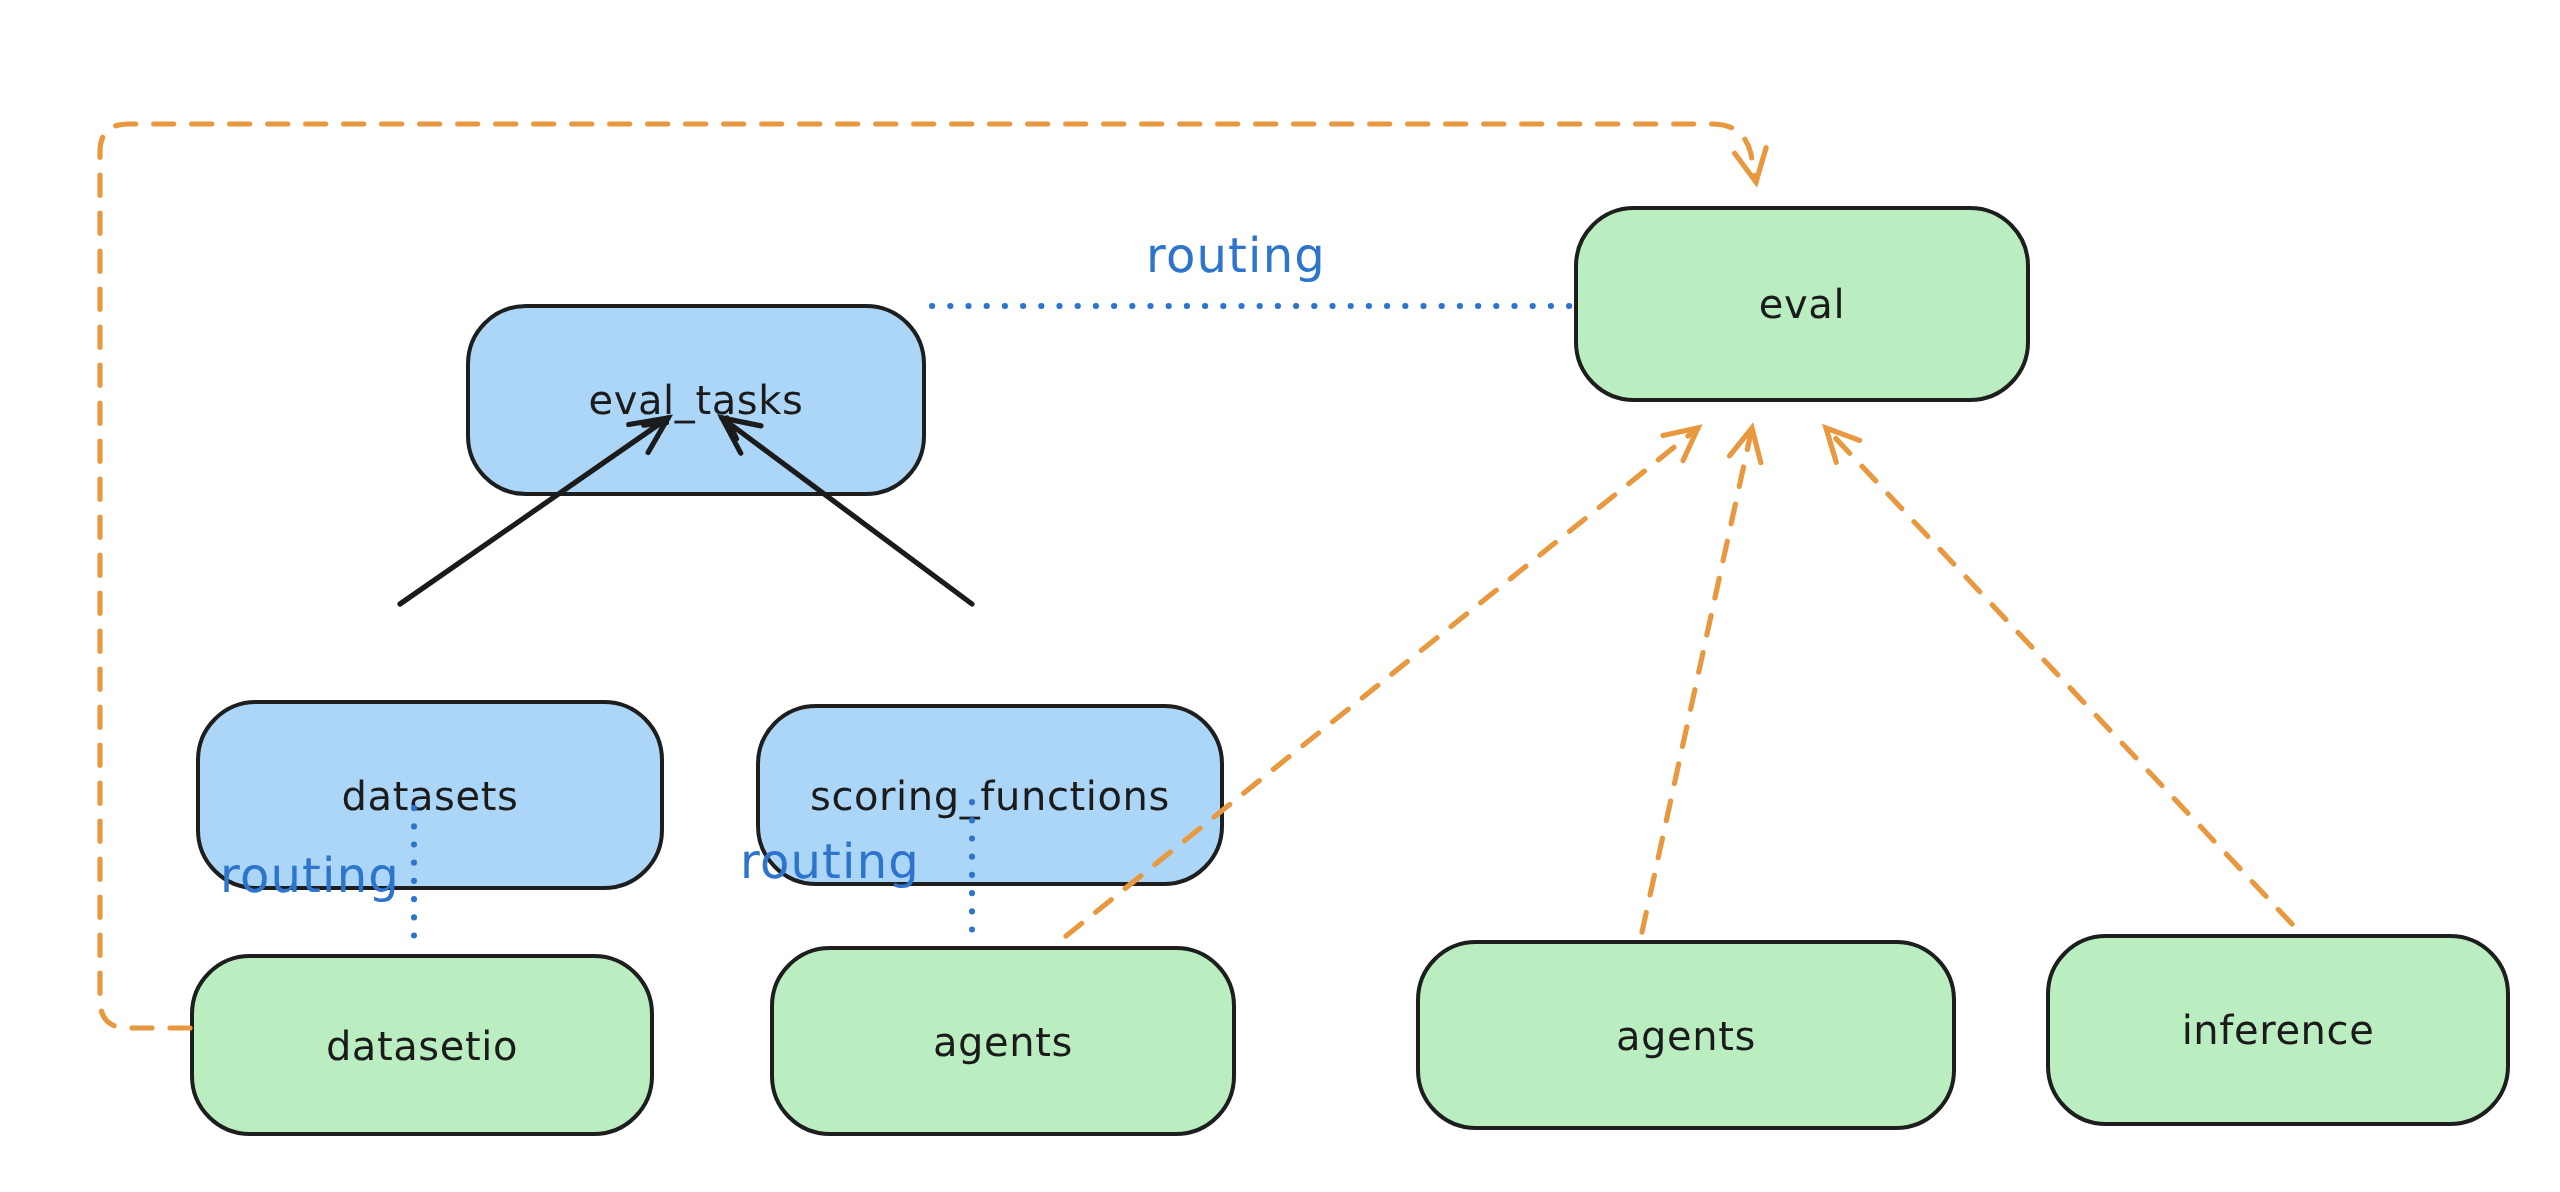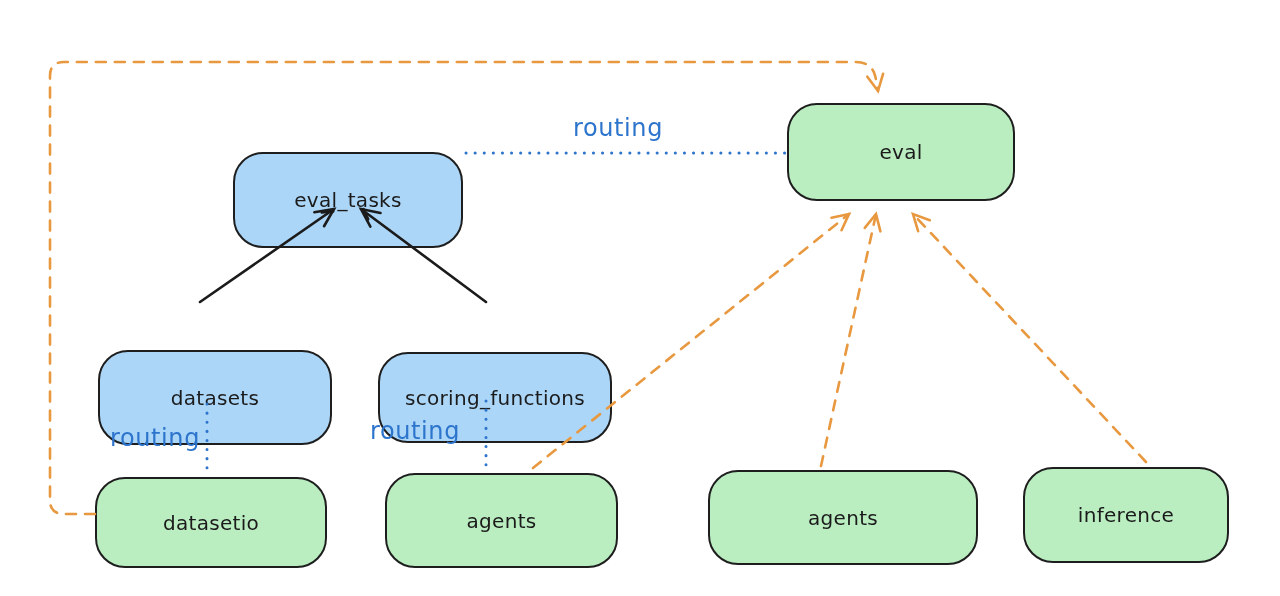--- a/index.html
+++ b/index.html
@@ -70,21 +70,21 @@
   </div>
 
   <div class="node green" style="left:385px;top:473px;width:233px;height:95px;">
     <span>agents</span>
   </div>
 
   <div class="node green" style="left:708px;top:470px;width:270px;height:95px;">
     <span>agents</span>
   </div>
 
-  <div class="node green" style="left:1023px;top:467px;width:206px;height:96px;">
+  <div class="node green" style="left:1023px;top:467px;width:232px;height:96px;">
     <span>inference</span>
   </div>
 
   <svg class="edges" width="1280" height="596" viewBox="0 0 1280 596">
     <defs>
       <marker id="arrowBlack" markerUnits="userSpaceOnUse" markerWidth="40" markerHeight="40" refX="0" refY="0" orient="auto" style="overflow:visible">
         <path class="mk black" d="M -18 -8.5 L 0 0 L -18 8.5"></path>
         <path class="mk black" d="M -12 -4 L -2 1.5"></path>
       </marker>
       <marker id="arrowOrange" markerUnits="userSpaceOnUse" markerWidth="40" markerHeight="40" refX="0" refY="0" orient="auto" style="overflow:visible">

